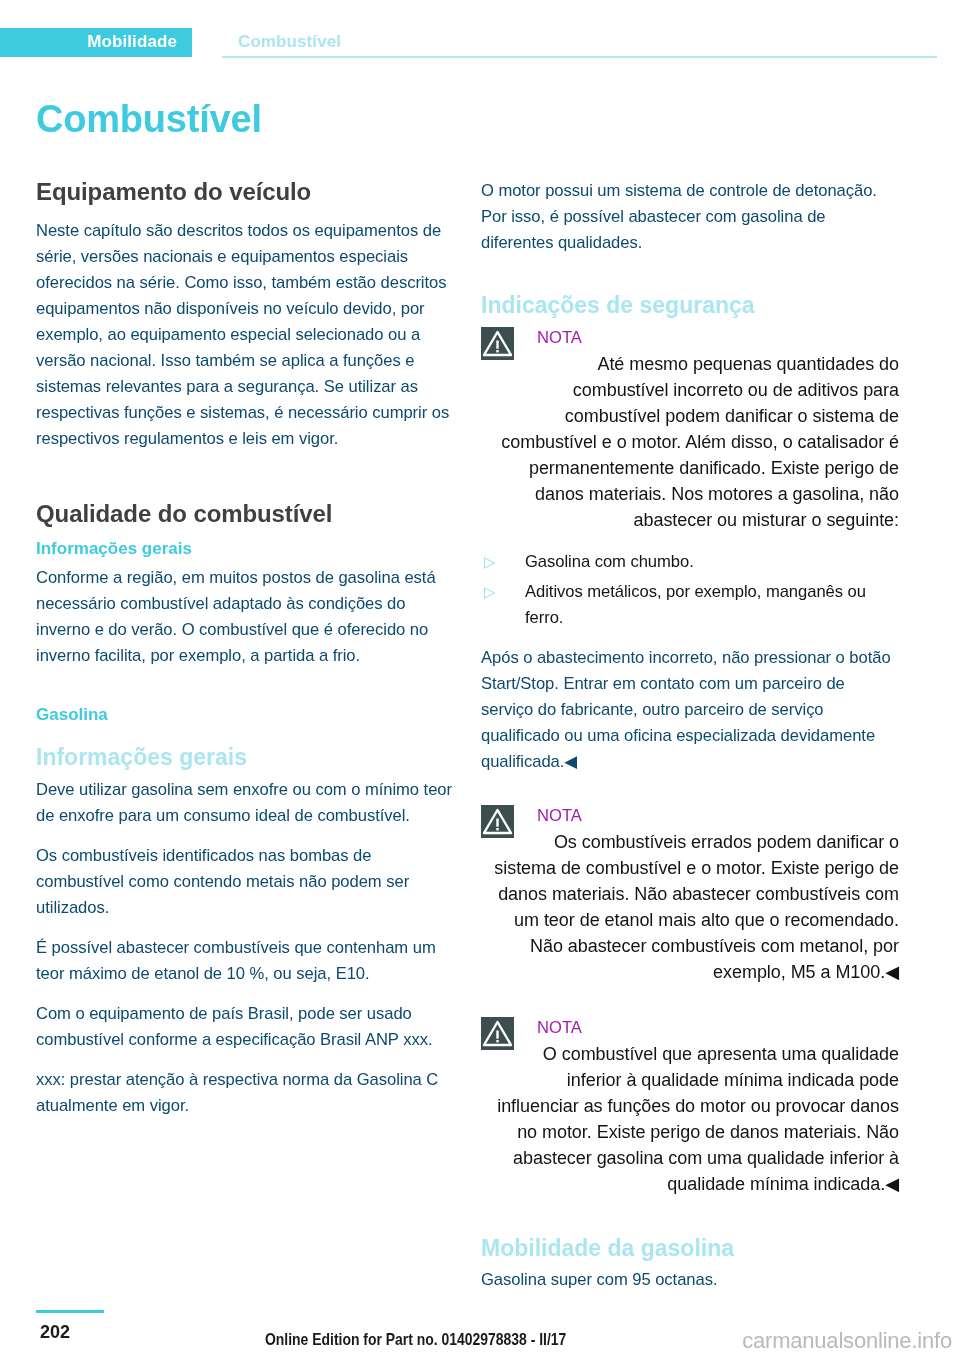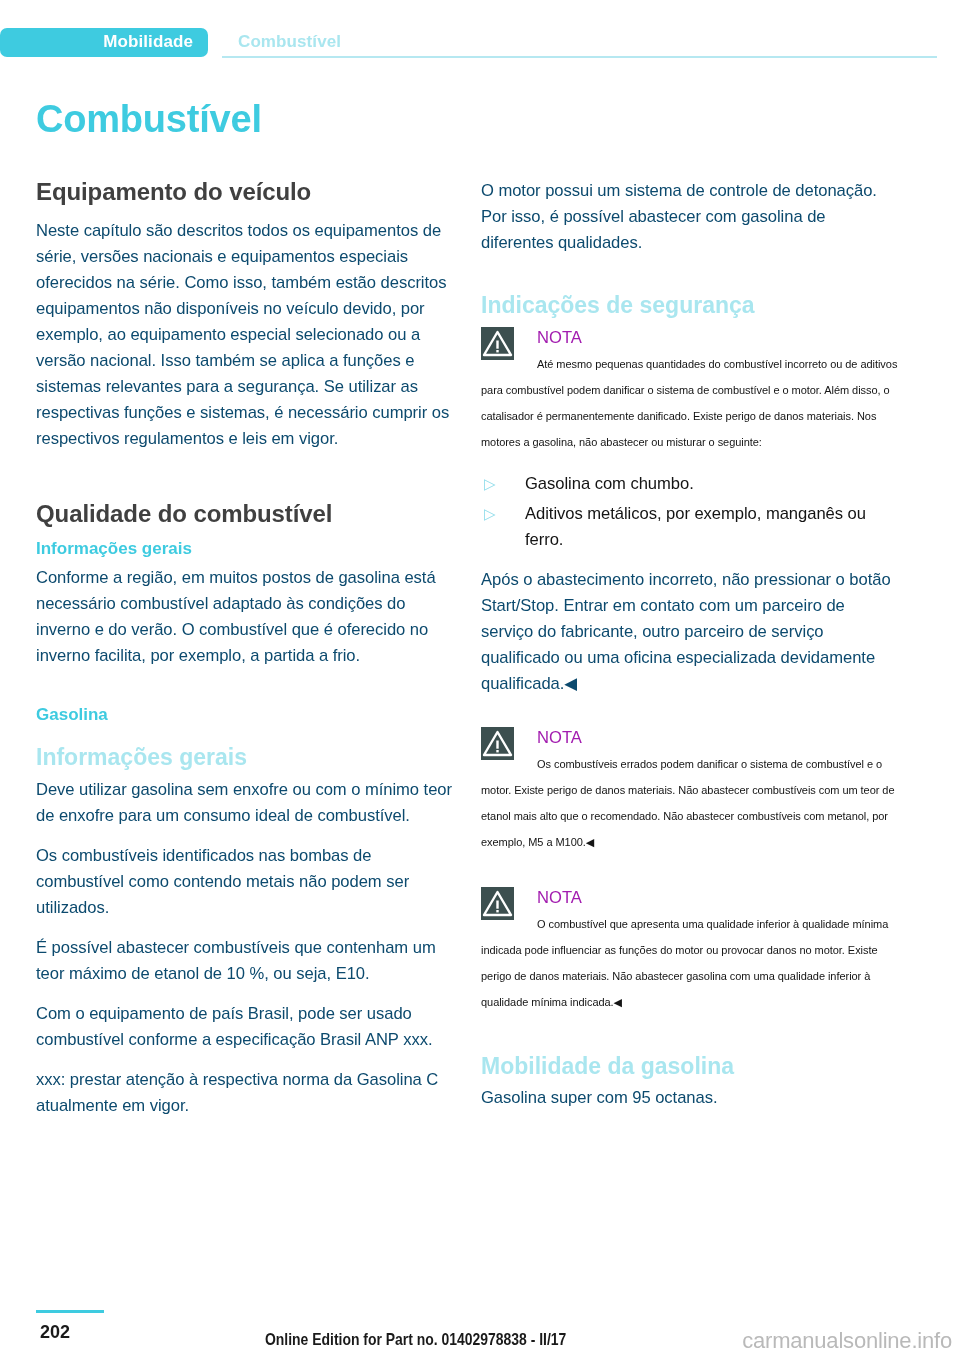--- a/index.html
+++ b/index.html
@@ -22,24 +22,23 @@
     position: absolute;
     top: 28px;
     left: 0;
     width: 960px;
     height: 29px;
   }
   .runhead-tab {
     position: absolute;
     left: 0;
     top: 0;
-    width: 208px;
+    width: 192px;
     height: 29px;
     background: #3ecbe0;
-    border-radius: 7px;
   }
   .runhead-tab-label {
     position: absolute;
     right: 15px;
     top: 4px;
     font-size: 17px;
     font-weight: bold;
     color: #ffffff;
     letter-spacing: 0.1px;
   }
@@ -142,25 +141,26 @@
   }
   .nota-icon svg { display: block; }
   .nota-title {
     font-size: 16.6px;
     line-height: 26px;
     color: #a21caf;
     margin-left: 56px;
     margin-bottom: 0;
   }
   .nota-text {
-    font-size: 11px;
+    font-size: 18px;
     line-height: 26px;
     color: #141414;
     text-indent: 56px;
     letter-spacing: -0.05px;
+    text-align: right;
   }
 
   
   ul.bullets {
     list-style: none;
     margin: 0 0 14px 0;
   }
   ul.bullets li {
     position: relative;
     padding-left: 44px;

